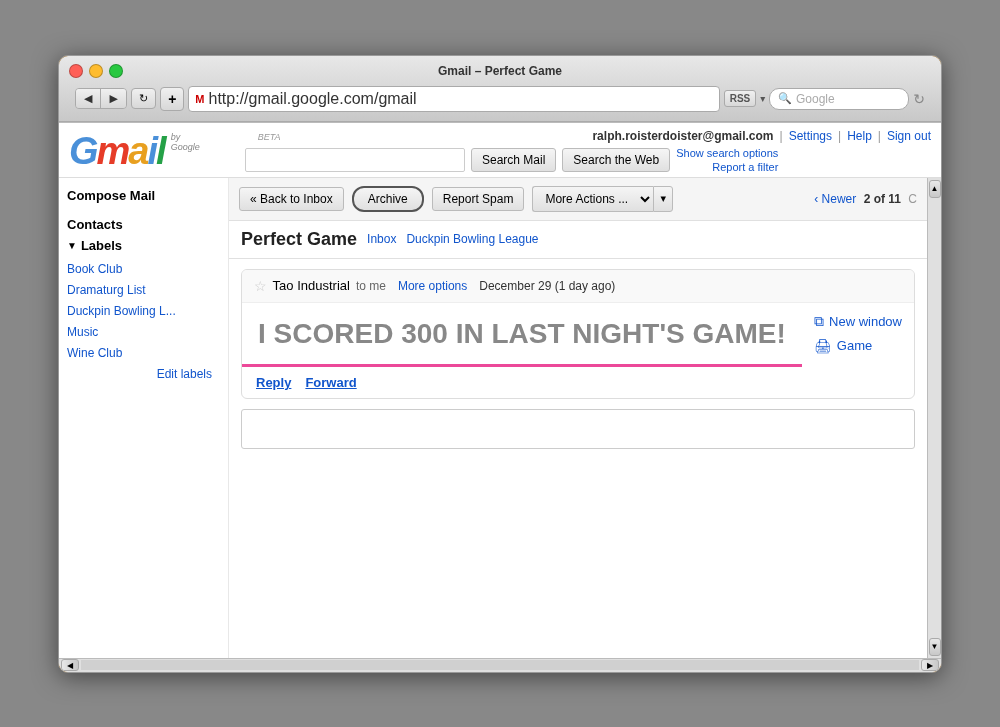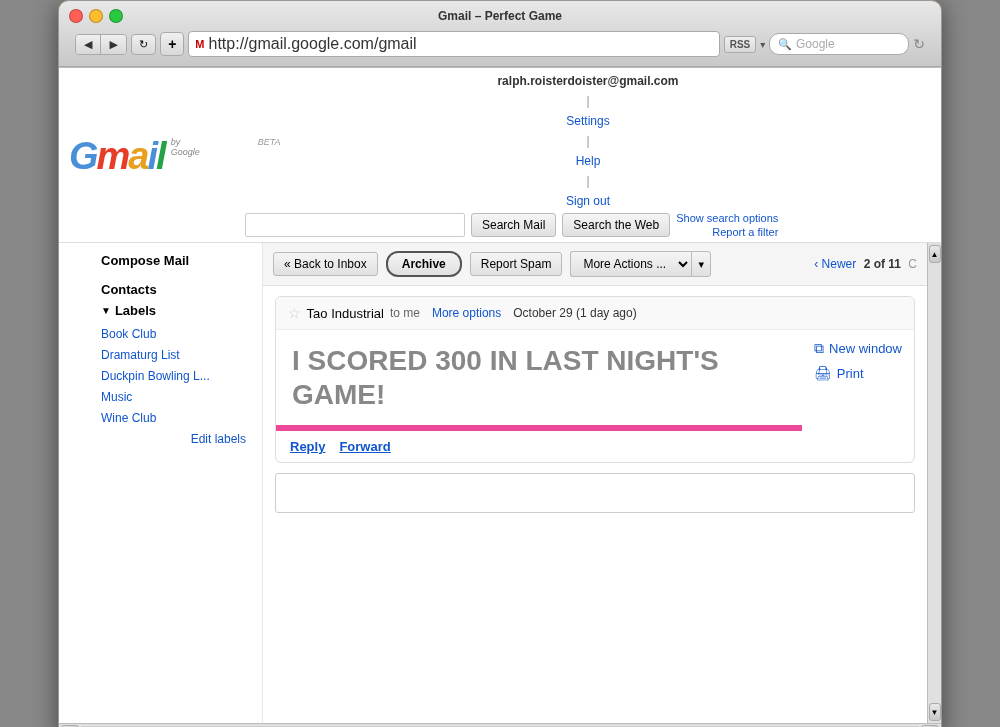--- a/index.html
+++ b/index.html
@@ -215,21 +215,20 @@
       gap: 4px;
     }
 
     .gmail-user-bar {
       display: flex;
       justify-content: flex-end;
       align-items: center;
       gap: 6px;
       font-size: 12px;
       color: #333;
-      flex-direction: column;
     }
 
     .gmail-user-bar a { color: #15c; text-decoration: none; font-size: 12px; }
     .gmail-user-bar .separator { color: #999; }
     .gmail-user-email { font-weight: bold; font-size: 12px; }
 
     .gmail-search-row {
       display: flex;
       align-items: center;
       gap: 6px;
@@ -359,21 +358,21 @@
       cursor: pointer;
     }
 
     .archive-btn {
       border: 2px solid #555;
       border-radius: 12px;
       background: linear-gradient(to bottom, #f5f5f5, #e0e0e0);
       padding: 4px 14px;
       font-size: 12px;
       cursor: pointer;
-      font-weight: bold;
+      font-weight: normal;
     }
 
     .more-actions-group {
       display: flex;
       align-items: stretch;
     }
 
     .more-actions-select {
       background: linear-gradient(to bottom, #f5f5f5, #e0e0e0);
       border: 1px solid #bbb;
@@ -472,21 +471,21 @@
       font-size: 28px;
       font-weight: bold;
       color: #888;
       line-height: 1.2;
     }
 
     .email-reply-row {
       padding: 8px 14px;
       display: flex;
       gap: 14px;
-      border-top: 6px solid #ec4899;
+      border-top: 3px solid #ec4899;
     }
 
     .reply-link, .forward-link {
       font-size: 13px;
       color: #15c;
       text-decoration: underline;
       font-weight: bold;
       cursor: pointer;
     }
 
@@ -504,21 +503,20 @@
       background: #e0e0e0;
       border-left: 1px solid #bbb;
       display: flex;
       flex-direction: column;
       align-items: center;
     }
 
     .content-with-scroll {
       display: flex;
       flex: 1;
-      padding-left: 34px;
     }
 
     .horizontal-scroll {
       height: 14px;
       background: #e0e0e0;
       border-top: 1px solid #bbb;
       display: flex;
       align-items: center;
     }
   </style>
@@ -623,47 +621,52 @@
               <select class="more-actions-select"><option>More Actions ...</option></select>
               <button class="more-actions-arrow">▾</button>
             </div>
             <span class="newer-older">
               <a href="#">‹ Newer</a>
               <strong class="page-info" style="margin: 0 4px;">2 of 11</strong>
               <span style="font-size:12px; color:#999;">C</span>
             </span>
           </div>
 
+          <div class="email-subject-bar">
+            <span class="email-subject">Perfect Game</span>
+            <a href="#" class="email-label-link">Inbox</a>
+            <a href="#" class="email-label-link">Duckpin Bowling League</a>
+          </div>
 
           <div class="email-message">
             <div class="email-message-header">
               <div class="email-from-info">
                 <span class="star-icon">☆</span>
                 <span class="from-name">Tao Industrial</span>
                 <span class="to-info">to me</span>
                 <a href="#" class="more-options-link">More options</a>
-                <span class="email-date">October 29 (1 day ago)</span>
+                <span class="email-date">December 29 (1 day ago)</span>
               </div>
             </div>
             <div style="display:flex;">
               <div style="flex:1;">
                 <div class="email-body">I SCORED 300 IN LAST NIGHT'S GAME!</div>
                 <div class="email-reply-row">
                   <span class="reply-link">Reply</span>
                   <span class="forward-link">Forward</span>
                 </div>
               </div>
               <div style="padding: 10px 12px; display:flex; flex-direction:column; gap:8px; align-items:flex-start;">
                 <a href="#" class="email-action-link">
                   <span style="font-size:14px;">⧉</span>
                   <span>New window</span>
                 </a>
                 <a href="#" class="email-action-link">
                   <span style="font-size:14px;">🖨</span>
-                  <span>Print</span>
+                  <span>Game</span>
                 </a>
               </div>
             </div>
           </div>
           <div class="quick-reply-box"></div>
         </div>
       </div>
 
       <div class="browser-scrollbar">
         <div style="width:12px; height:18px; background:linear-gradient(to bottom,#e8e8e8,#c8c8c8); border:1px solid #aaa; border-radius:3px; margin-top:2px; display:flex; justify-content:center; align-items:center;">

